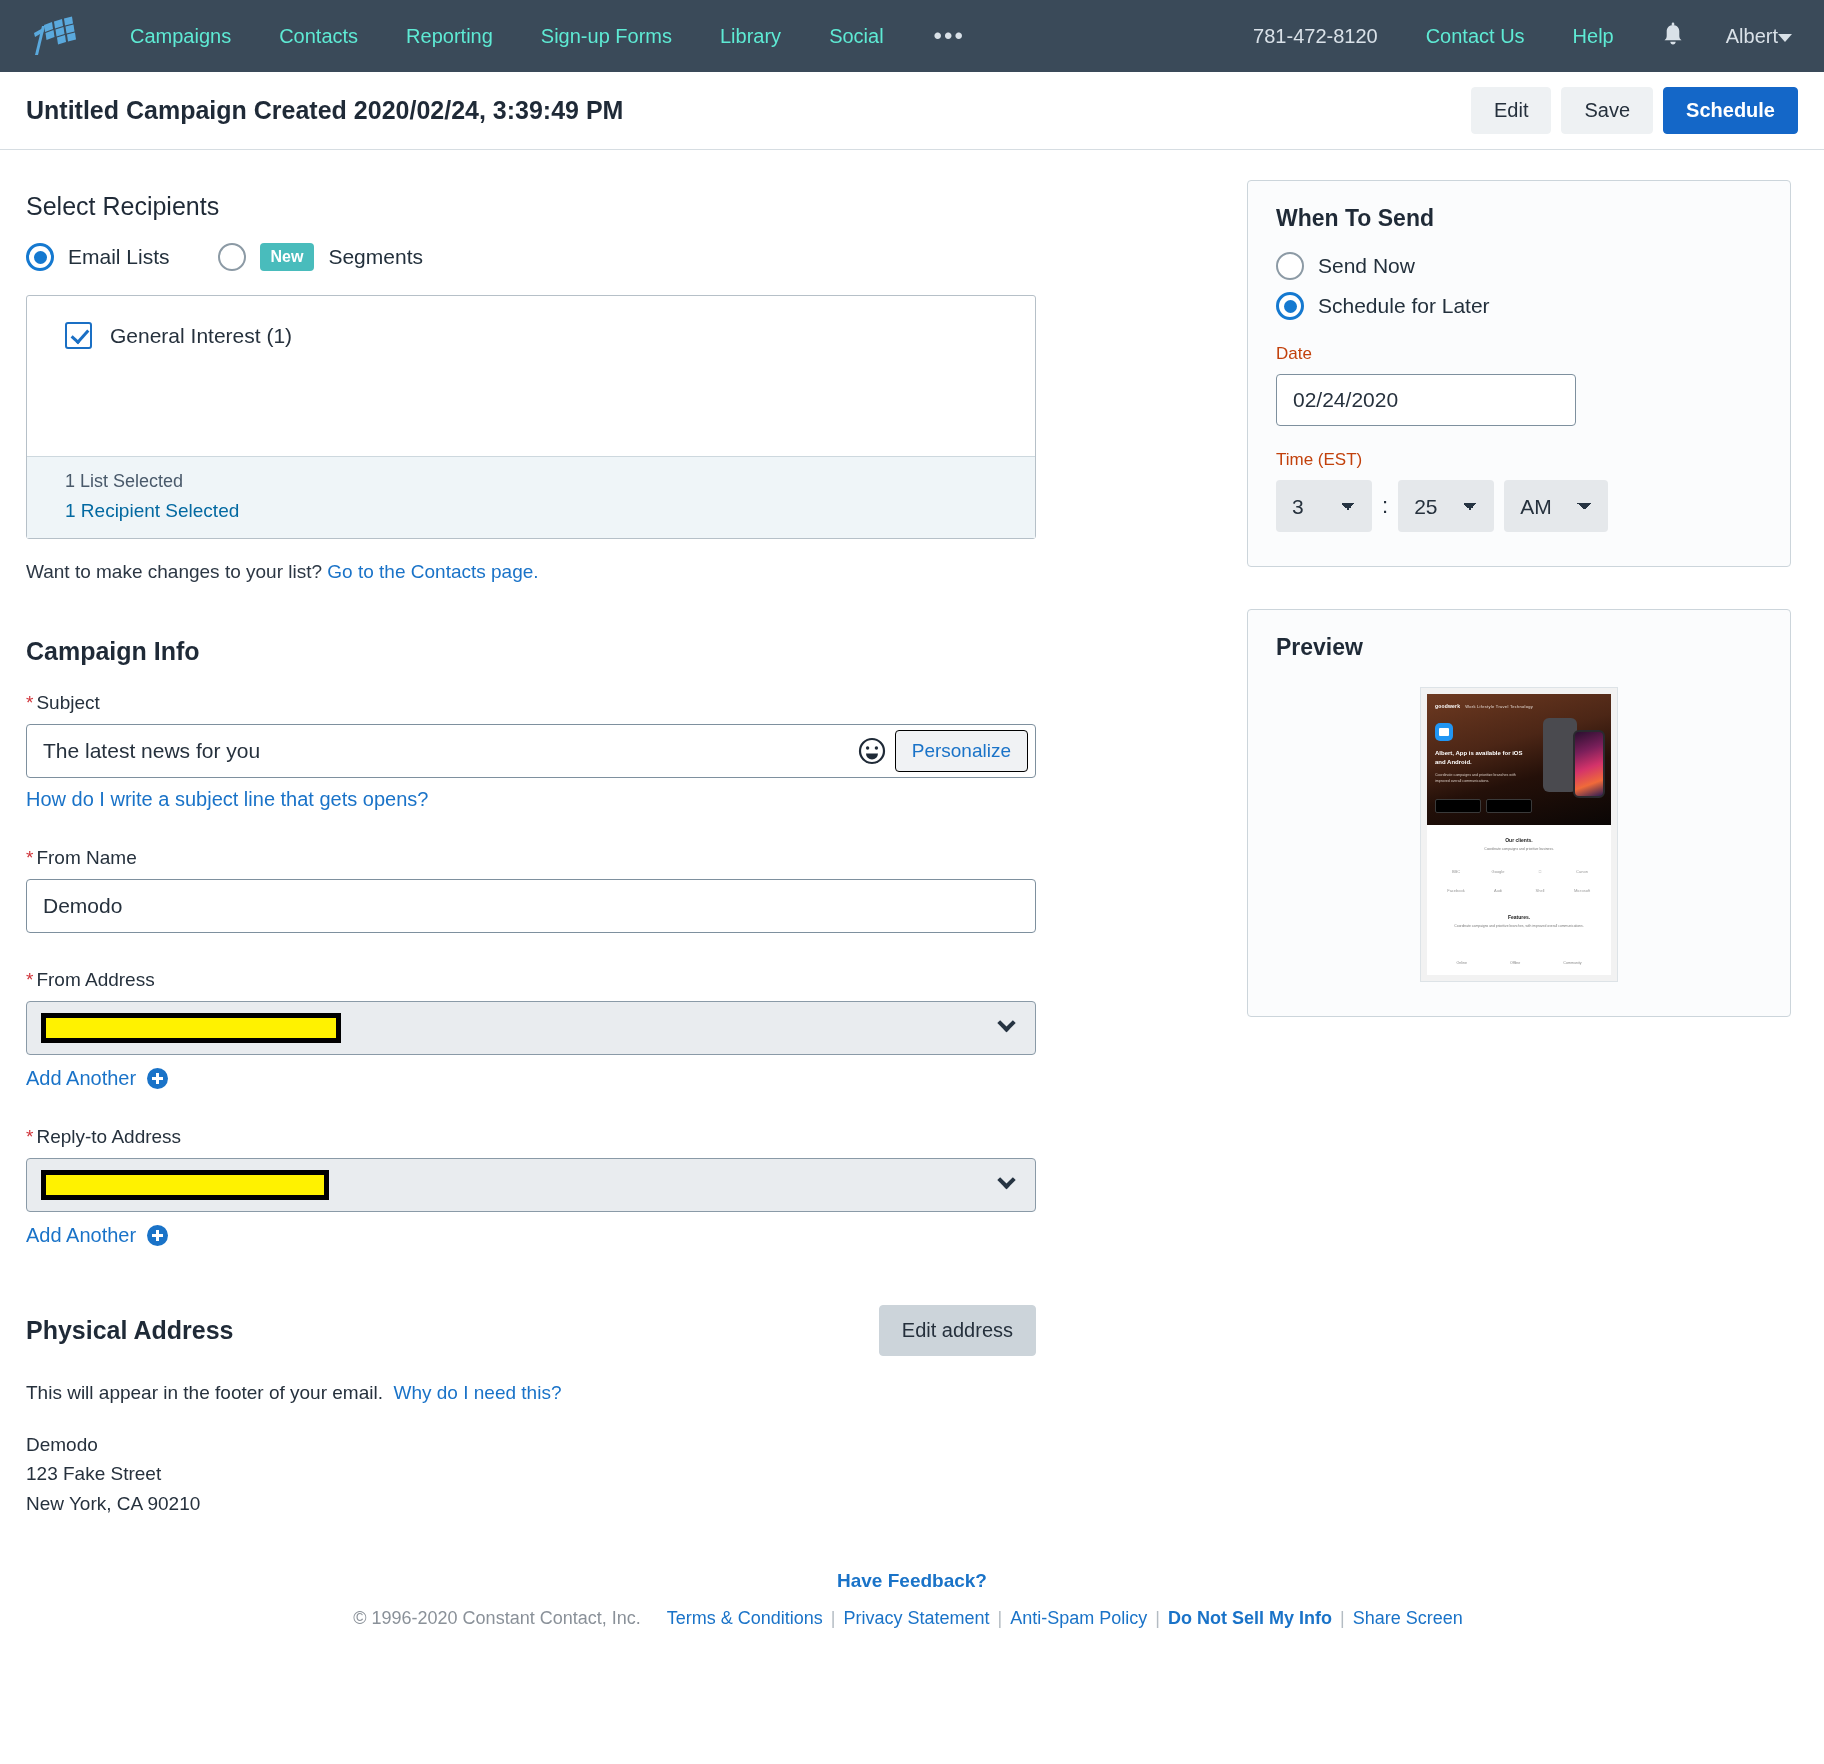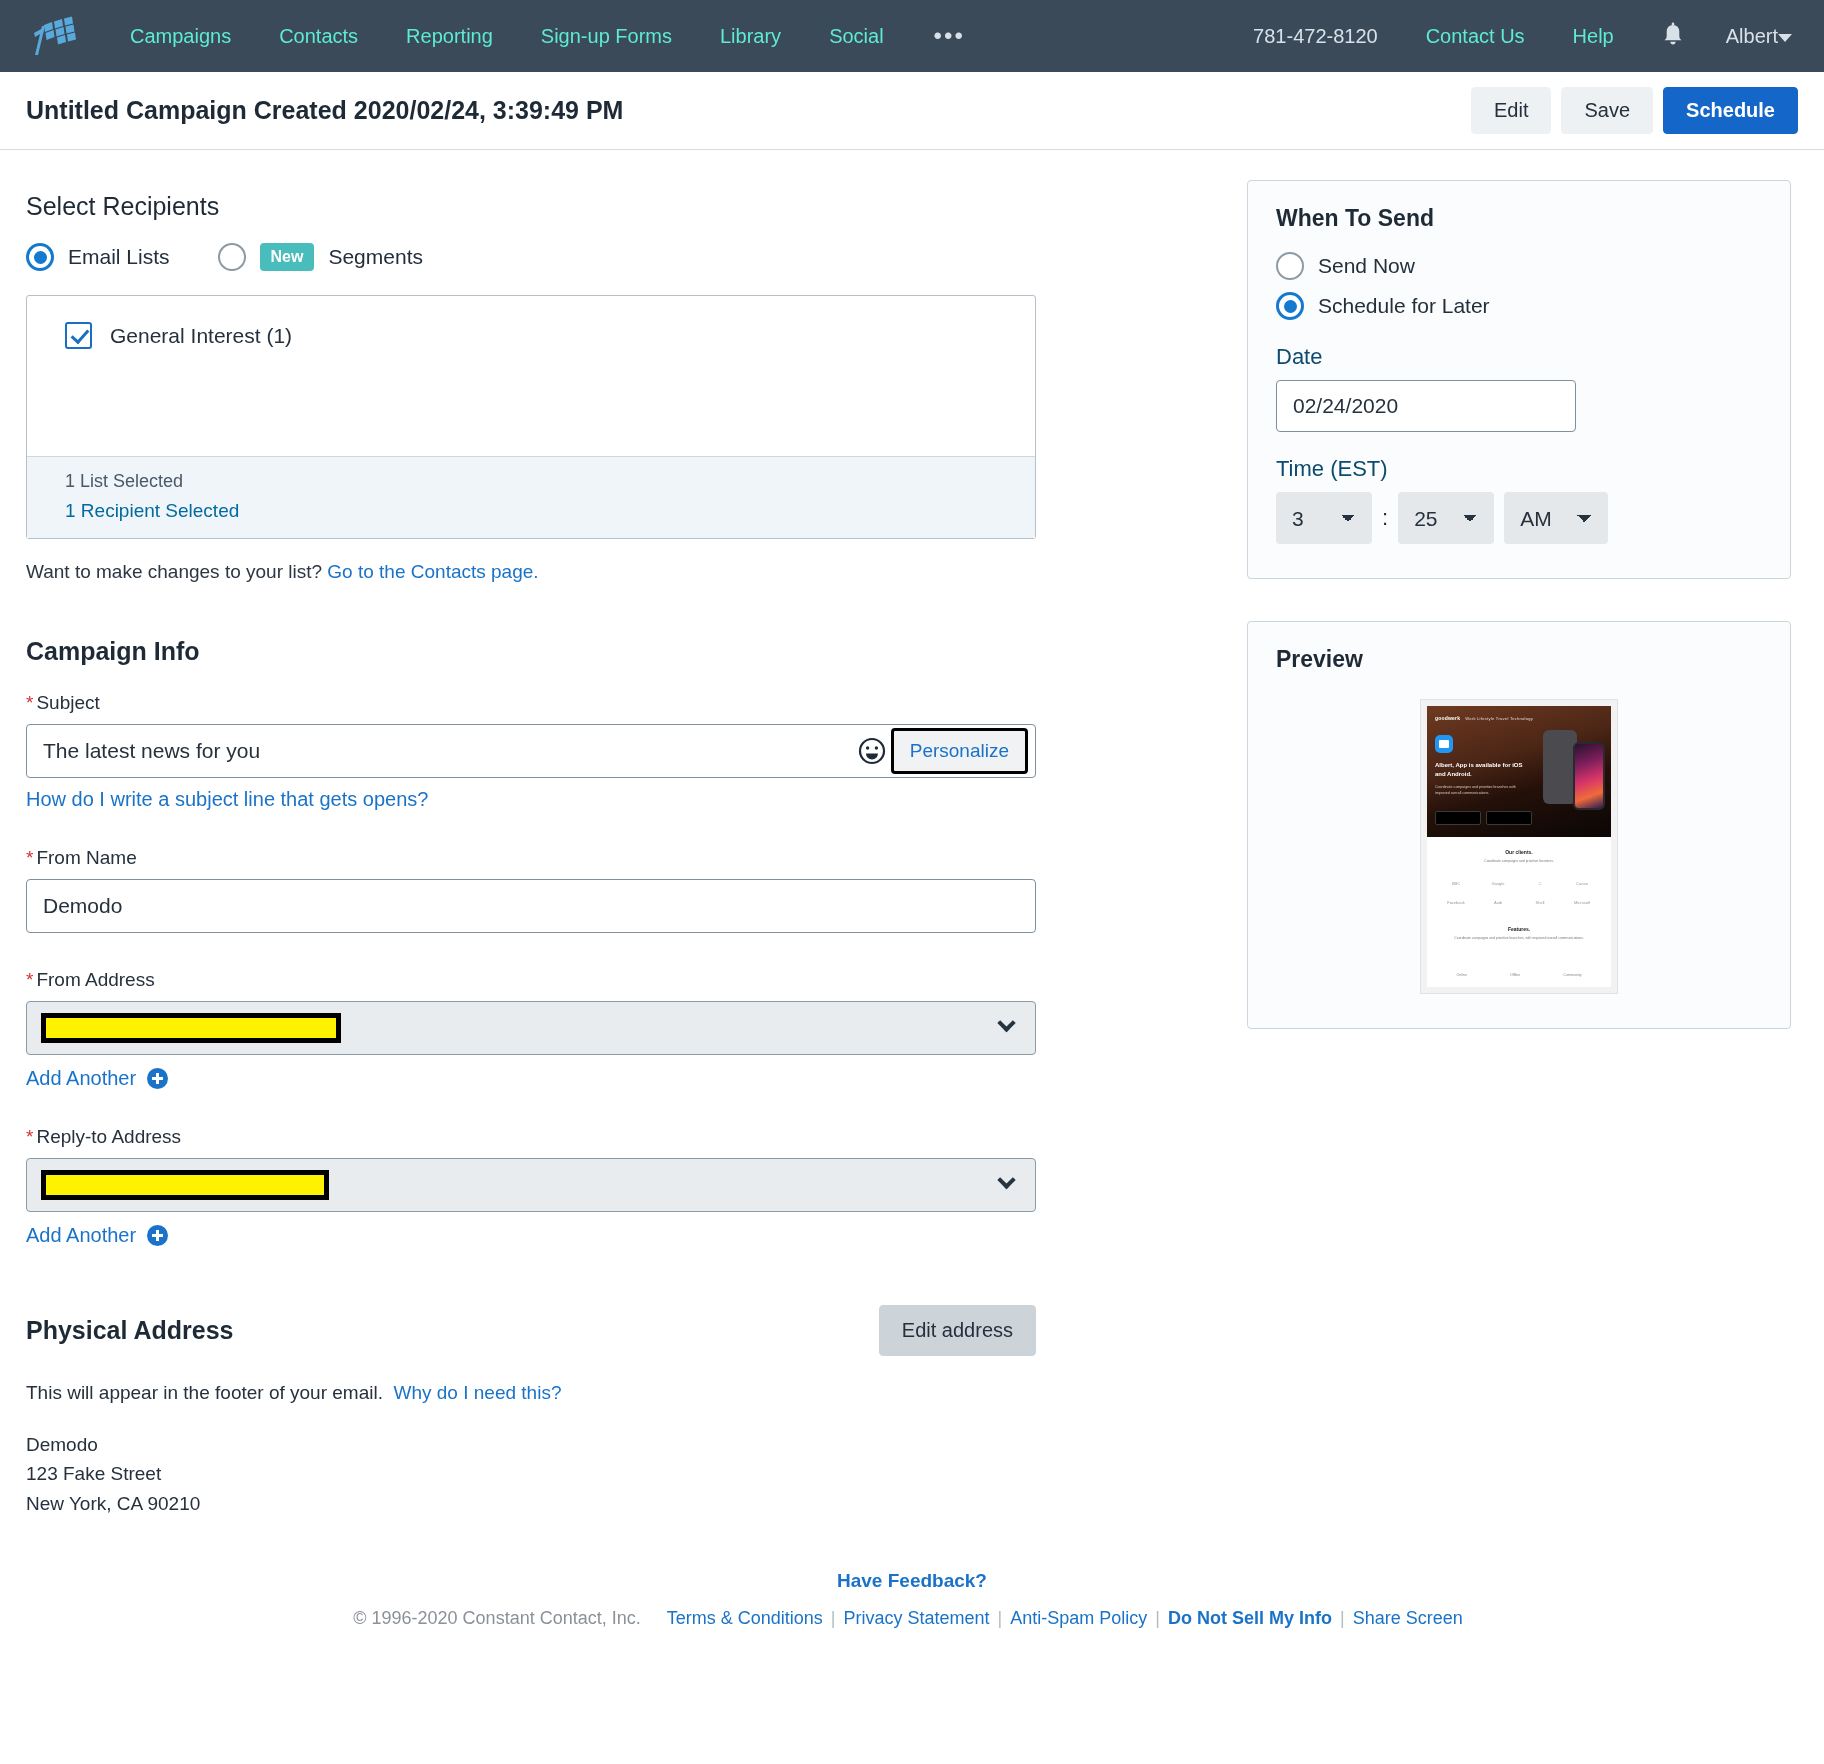--- a/index.html
+++ b/index.html
@@ -174,21 +174,21 @@
     outline: none;
   }
   .subject-wrap .text-input { padding-right: 200px; }
   .emoji-btn {
     position: absolute; right: 150px; top: 50%; transform: translateY(-50%);
     width: 28px; height: 28px; cursor: pointer;
   }
   .personalize-btn {
     position: absolute; right: 8px; top: 50%; transform: translateY(-50%);
     background: #f0f2f4;
-    border: 3px solid #000000;
+    border: 1px solid #000000;
     border-radius: 4px;
     color: #1a73c8;
     font-size: 19px;
     font-family: "Liberation Sans", sans-serif;
     padding: 9px 16px;
     cursor: pointer;
   }
   .sub-link { display: block; font-size: 20px; margin-top: 10px; }
 
   .field-block { margin-top: 28px; }
@@ -250,21 +250,21 @@
   .panel {
     border: 1px solid #ccd5db;
     border-radius: 4px;
     background: #fbfcfd;
     padding: 24px 28px 34px 28px;
   }
   .panel + .panel { margin-top: 42px; }
   .panel-title { font-size: 23px; font-weight: bold; color: #1f2a37; margin: 0 0 20px 0; }
   .panel .radio-row { margin-bottom: 12px; }
   .panel .radio-label { font-size: 21px; }
-  .panel-sublabel { font-size: 22px; color: #0c4a6e; margin: 24px 0 10px 0; }
+  .panel-sublabel { font-size: 17px; color: #c2410c; margin: 24px 0 10px 0; }
   .date-input {
     width: 300px; height: 52px;
     border: 1px solid #7e909e; border-radius: 4px;
     font-size: 21px; font-family: "Liberation Sans", sans-serif;
     color: #26313d; padding: 0 16px; background: #fff; outline: none;
   }
   .time-row { display: flex; align-items: center; gap: 0; }
   .time-select {
     background: #e5e8eb; border: none; border-radius: 4px;
     height: 52px; min-width: 96px;

